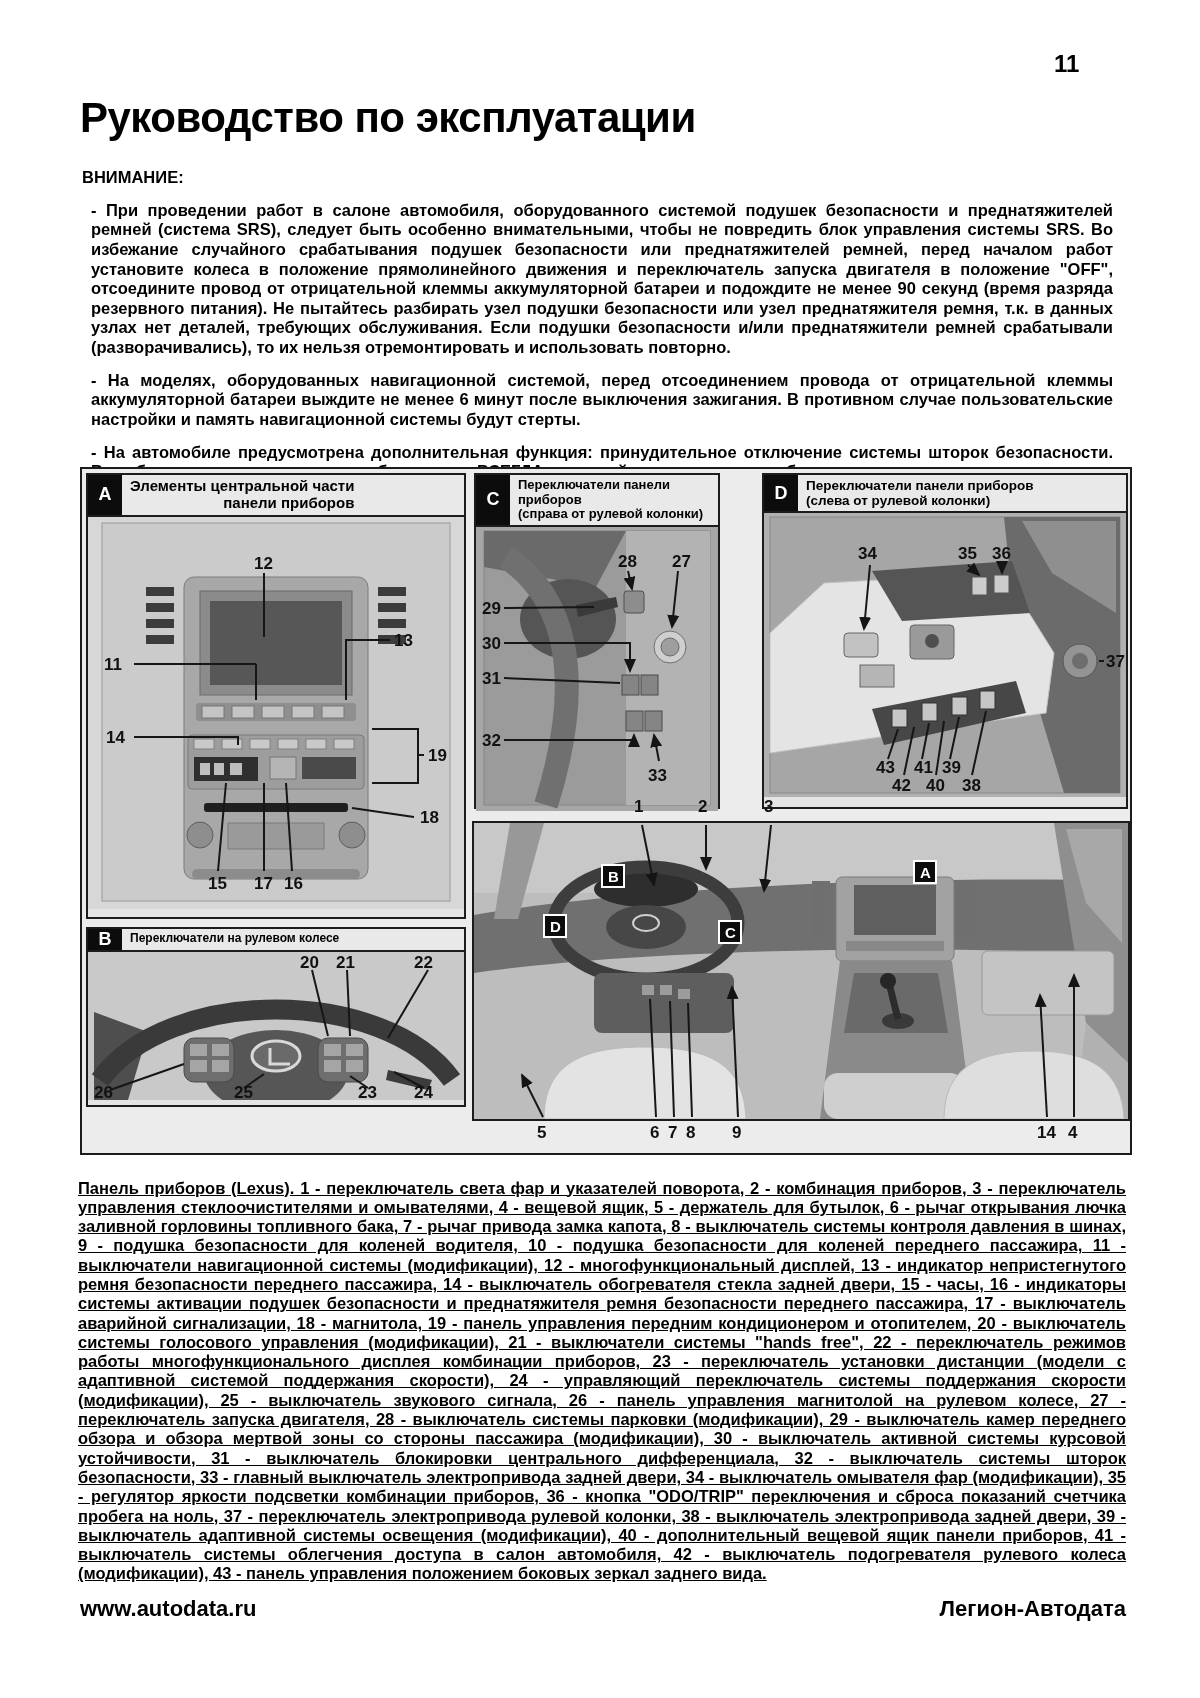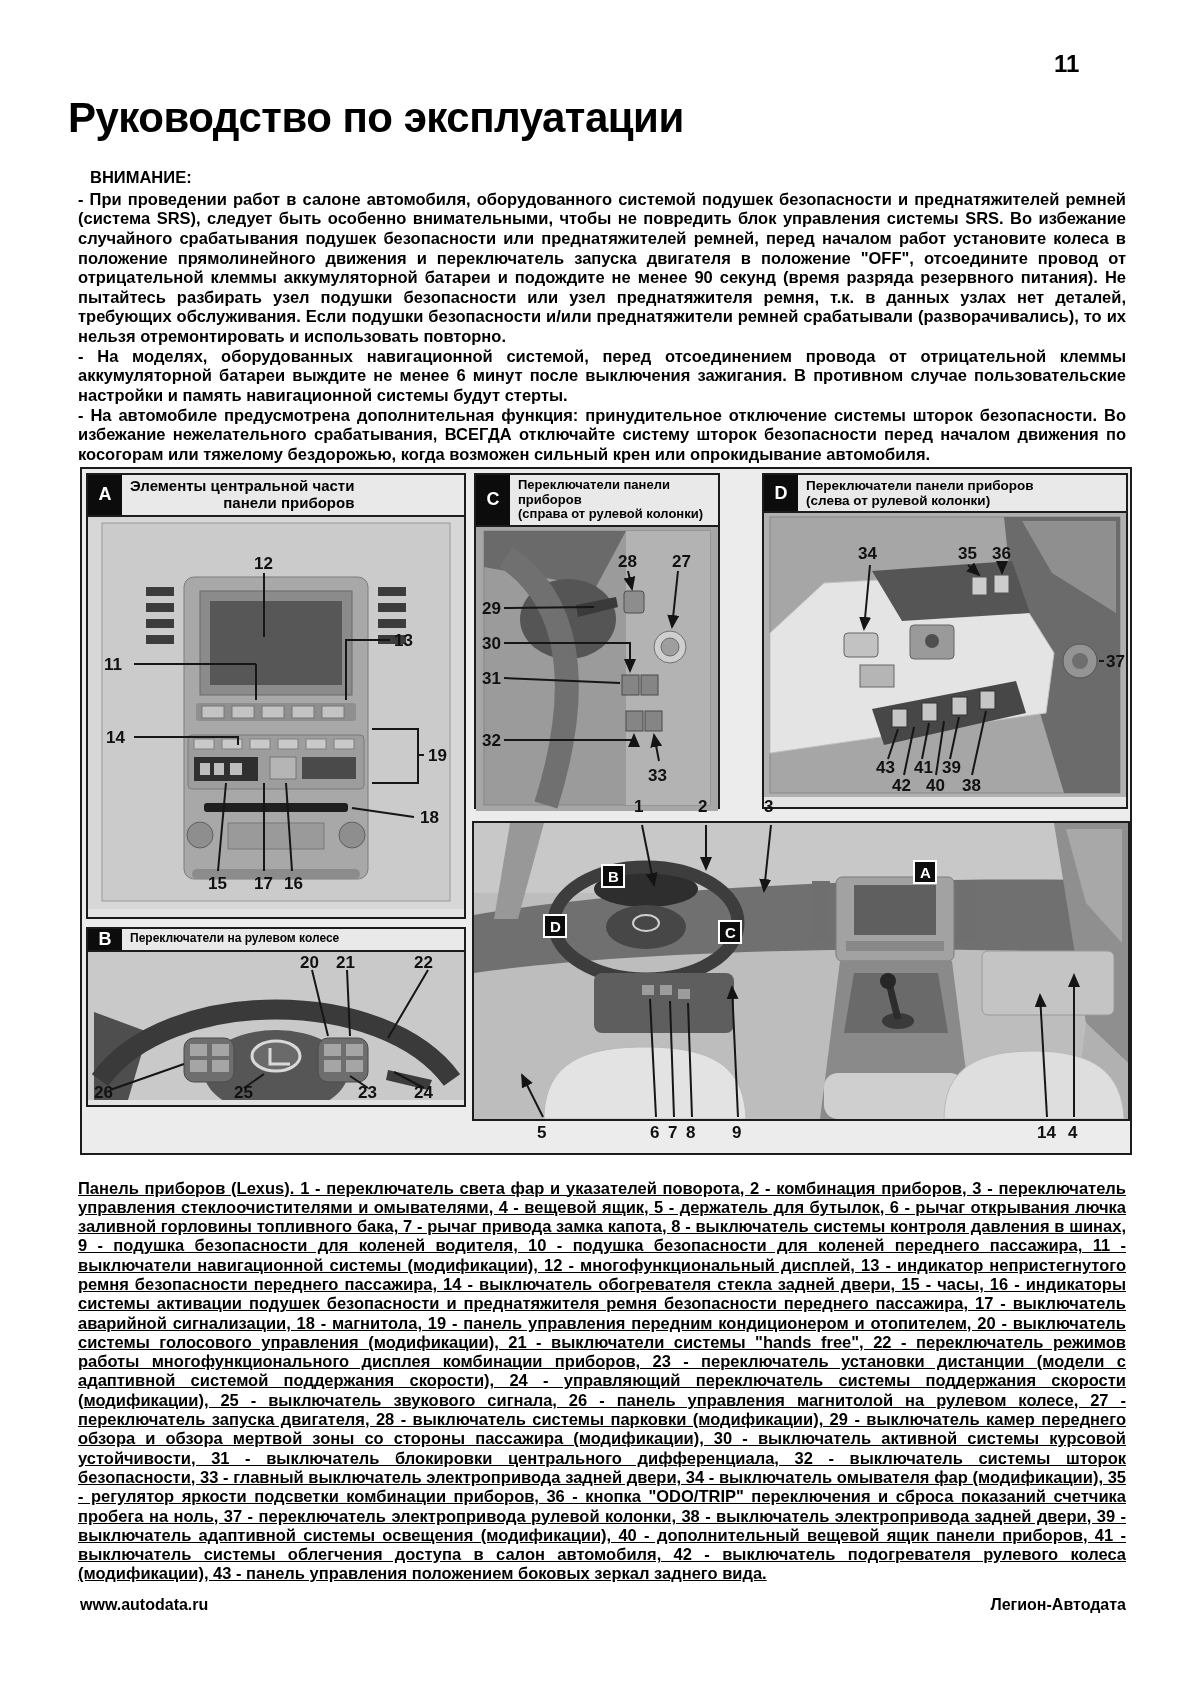--- a/index.html
+++ b/index.html
@@ -1,40 +1,40 @@
 <!DOCTYPE html>
 <html><head>
 <meta charset="utf-8">
 <style>
   html,body{margin:0;padding:0;background:#fff;}
   .page{position:relative;width:1200px;height:1698px;background:#ffffff;
         font-family:"Liberation Sans",sans-serif;color:#000;overflow:hidden;border-radius:8px;}
   .pagenum{position:absolute;top:50px;left:1054px;font-size:24px;font-weight:bold;}
-  .doc-title{position:absolute;top:94px;left:68px;font-size:42px;font-weight:800;letter-spacing:-0.5px;}
+  .doc-title{position:absolute;top:94px;left:80px;font-size:42px;font-weight:800;letter-spacing:-0.5px;}
   .warning{position:absolute;top:168px;left:78px;width:1048px;font-size:16.5px;font-weight:bold;
            line-height:1.19;text-align:justify;}
-  .warning .w-head{margin:0 0 2px 12px;}
-  .warning p{margin:0;}
+  .warning .w-head{margin:0 0 2px 4px;}
+  .warning p{margin:13px;}
   .figure{position:absolute;left:80px;top:467px;width:1052px;height:688px;background:#ececec;
           border:2px solid #1c1c1c;box-sizing:border-box;}
   .panel{position:absolute;border:2px solid #1c1c1c;background:#e4e4e4;box-sizing:border-box;}
   .panel-header{display:flex;align-items:stretch;background:#e9e9e9;border-bottom:2px solid #1c1c1c;}
   .letter-box{flex:0 0 34px;background:#0c0c0c;color:#fff;font-weight:bold;font-size:18px;
               display:flex;align-items:center;justify-content:center;}
   .panel-title{padding:3px 6px 3px 8px;font-weight:bold;line-height:1.12;}
   .pt-15{font-size:15px;text-align:right;} .pt-16{font-size:12px;} .pt-13{font-size:13px;} .pt-14{font-size:13.5px;}
   svg{display:block;}
   svg text{font-family:"Liberation Sans",sans-serif;font-weight:bold;font-size:17px;fill:#111;}
   svg .ln{stroke:#161616;stroke-width:2;fill:none;}
   svg .ovl-letter{fill:#fff;font-size:15px;}
   .co-label{position:absolute;font-size:17px;font-weight:bold;color:#111;}
   .caption{position:absolute;left:78px;top:1162px;width:1048px;font-size:16.5px;font-weight:bold;
            line-height:1.17;text-align:justify;text-decoration:underline;}
   .footer{position:absolute;left:80px;top:1596px;width:1046px;display:flex;justify-content:space-between;
-          font-size:16px;font-weight:bold;}
+          font-size:22px;font-weight:bold;}
 </style>
 </head>
 <body>
 
 <div class="page">
 
   <div class="pagenum">11</div>
   <div class="doc-title">Руководство по эксплуатации</div>
 
   <div class="warning">

